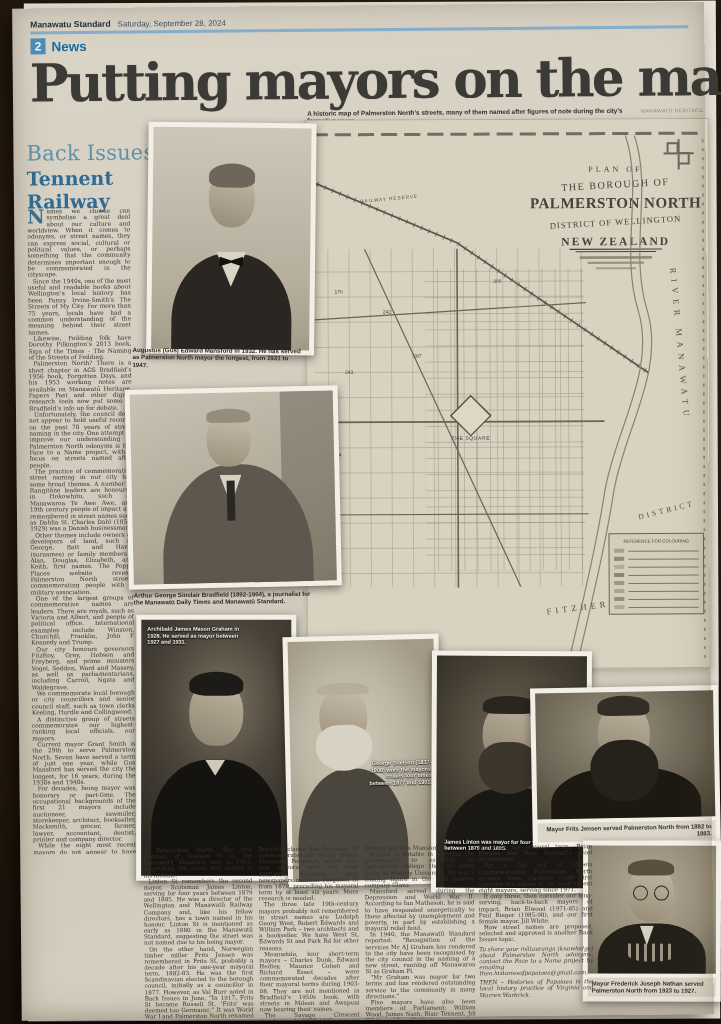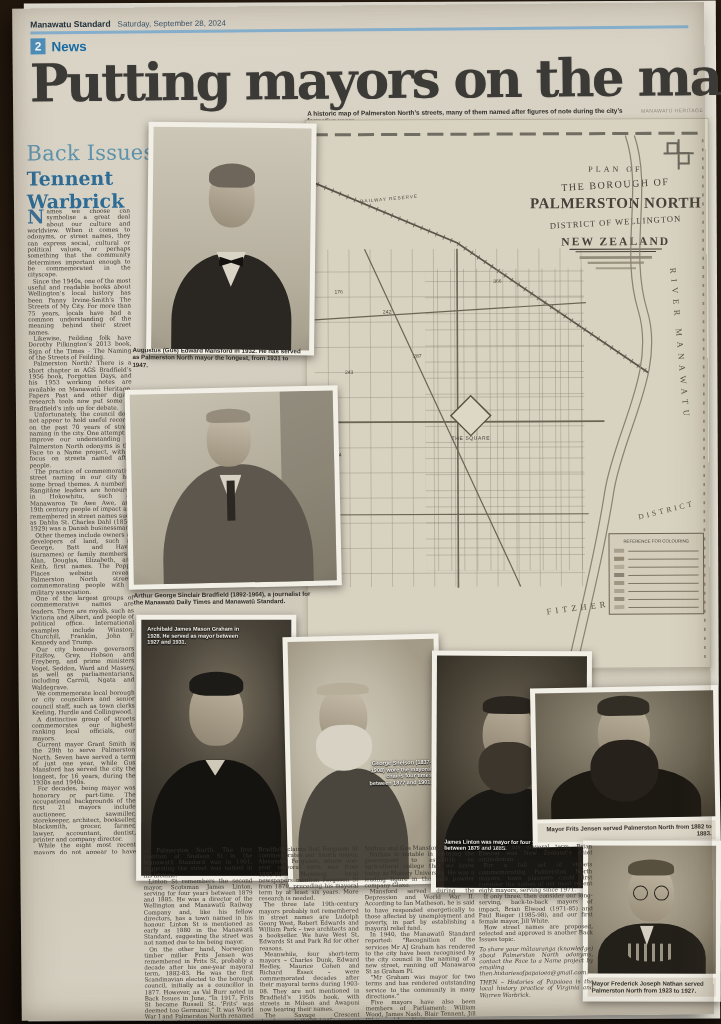--- a/index.html
+++ b/index.html
@@ -85,21 +85,21 @@
     <div class="mh-rule"></div>
     <div class="section-row">
       <span class="pagenum">2</span>
       <span class="secname">News</span>
     </div>
 
     <div class="headline">Putting mayors on the map</div>
 
     <div class="kicker">Back Issues</div>
     <div class="author1">Tennent</div>
-    <div class="author2">Warbrick</div>
+    <div class="author2">Railway</div>
 
     <div class="bodycol">
         <p>Names we choose can symbolise a great deal about our culture and worldview. When it comes to odonyms, or street names, they can express social, cultural or political values, or perhaps something that the community determines important enough to be commemorated in the cityscape.</p>
         <p>Since the 1940s, one of the most useful and readable books about Wellington’s local history has been Fanny Irvine-Smith’s The Streets of My City. For more than 75 years, locals have had a common understanding of the meaning behind their street names.</p>
         <p>Likewise, Feilding folk have Dorothy Pilkington’s 2013 book, Sign of the Times – The Naming of the Streets of Feilding.</p>
         <p>Palmerston North? There is a short chapter in AGS Bradfield’s 1956 book, Forgotten Days, and his 1953 working notes are available on Manawatū Heritage. Papers Past and other digital research tools now put some of Bradfield’s info up for debate.</p>
         <p>Unfortunately, the council does not appear to hold useful records on the past 70 years of street naming in the city. One attempt to improve our understanding of Palmerston North odonyms is the Face to a Name project, with a focus on streets named after people.</p>
         <p>The practice of commemorative street naming in our city has some broad themes. A number of Rangitāne leaders are honoured in Hokowhitu, such as Manawaroa Te Awe Awe, and 19th century people of impact are remembered in street names such as Dahlia St. Charles Dahl (1856-1929) was a Danish businessman.</p>
         <p>Other themes include owners or developers of land, such as George, Batt and Havill (surnames) or family members – Alan, Douglas, Elizabeth, and Keith, first names. The Poppy Places website reveals Palmerston North streets commemorating people with a military association.</p>
         <p>One of the largest groups of commemorative names are leaders. There are royals, such as Victoria and Albert, and people of political office. International examples include Winston, Churchill, Franklin, John F Kennedy and Trump.</p>

